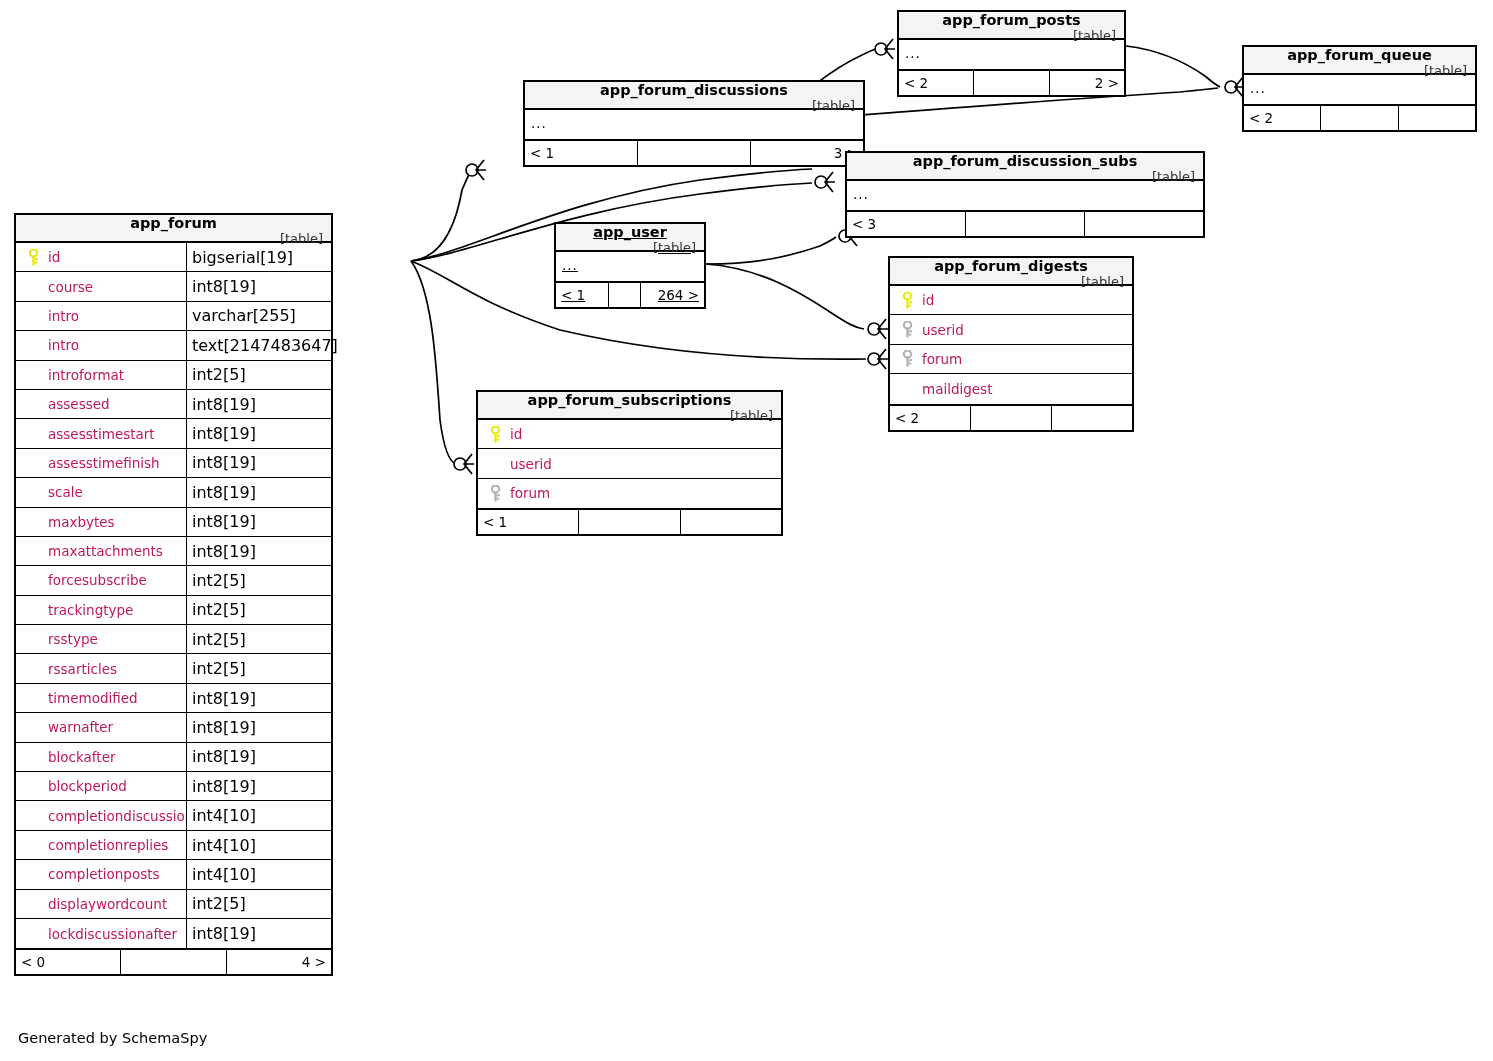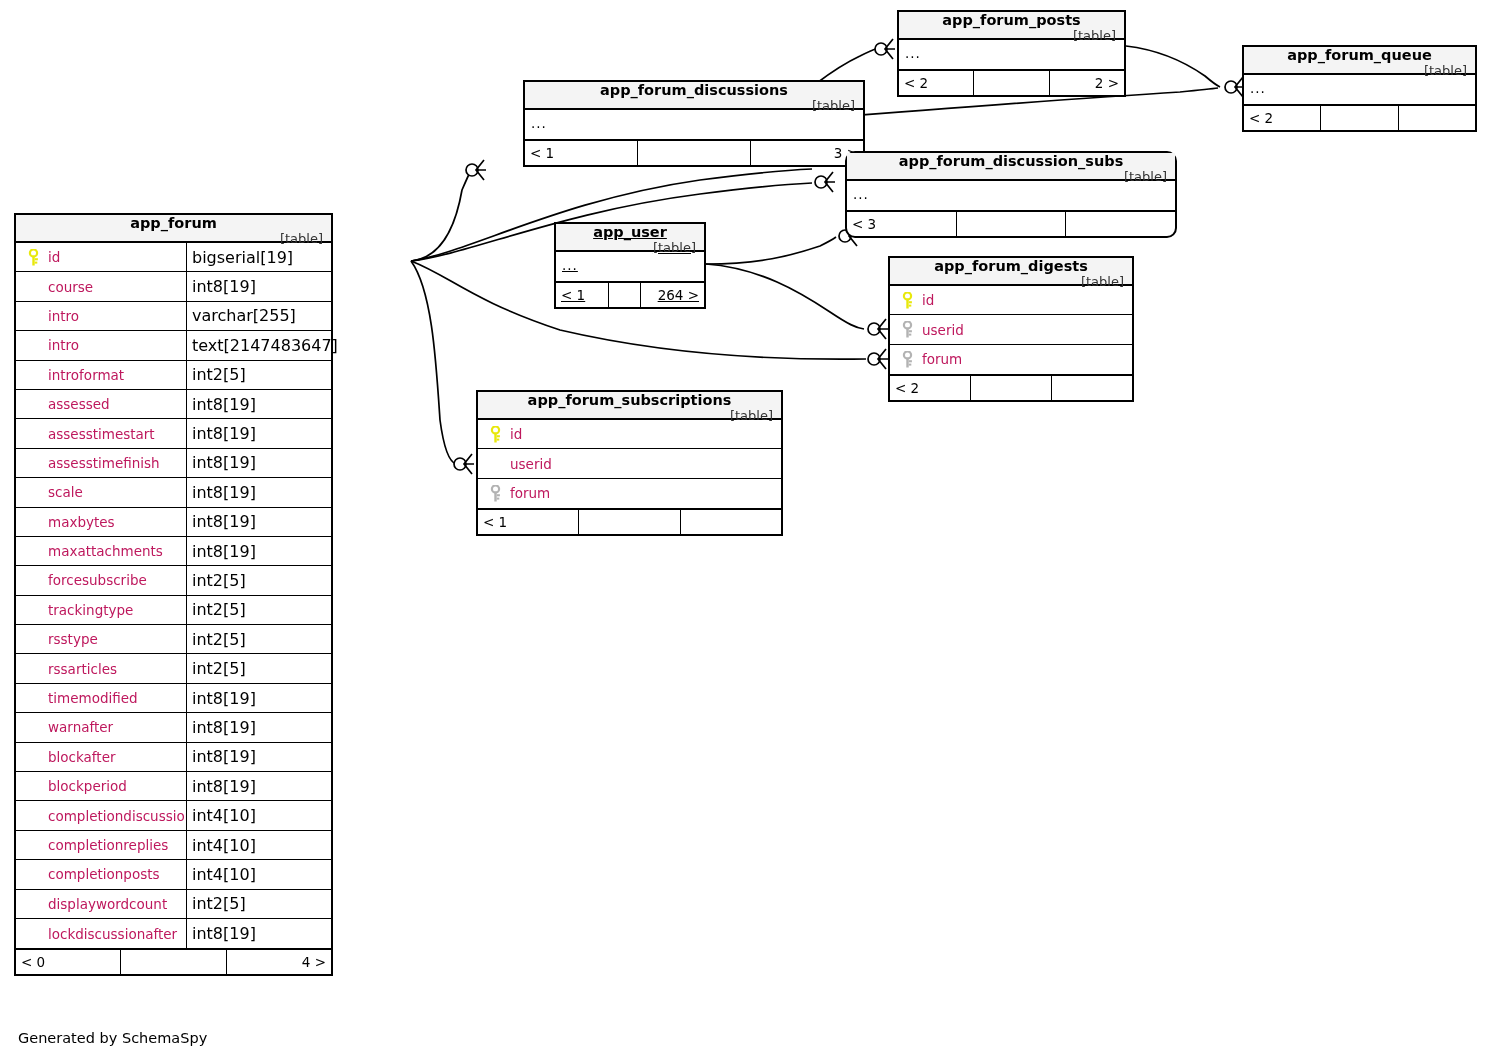--- a/index.html
+++ b/index.html
@@ -414,21 +414,21 @@
         <span class="cell-name">...</span>
       </div>
     </div>
     <div class="foot">
       <span class="fc l">&lt; 2</span>
       <span class="fc m"></span>
       <span class="fc r"></span>
     </div>
   </div>
 
-  <div class="tbl" style="left:845px;top:151px;width:332px;border-radius:10px;">
+  <div class="tbl" style="left:845px;top:151px;width:360px;">
     <div class="hdr">
       <span class="tname">app_forum_discussion_subs</span>
       <span class="ttag">[table]</span>
     </div>
     <div class="rows">
       <div class="row ellipsis">
         <span class="cell-name">...</span>
       </div>
     </div>
     <div class="foot">
@@ -493,20 +493,26 @@
               <svg width="11" height="17" viewBox="0 0 11 17">
                 <circle cx="5.5" cy="4" r="3.6" fill="none" stroke="#b3b3b3" stroke-width="2.2"></circle>
                 <rect x="4.3" y="6.5" width="2.4" height="10" fill="#b3b3b3"></rect>
                 <rect x="6.7" y="9.2" width="3.2" height="2.1" fill="#b3b3b3"></rect>
                 <rect x="6.7" y="12.6" width="2.6" height="2.0" fill="#b3b3b3"></rect>
               </svg>
             </span>
             <span class="kname">forum</span>
           </span>
         </div>
+        <div class="row">
+          <span class="cell-name">
+            <span class="keyslot pad"></span>
+            <span class="kname">maildigest</span>
+          </span>
+        </div>
       </div>
     <div class="foot">
       <span class="fc l">&lt; 2</span>
       <span class="fc m"></span>
       <span class="fc r"></span>
     </div>
   </div>
 
   <div class="tbl" style="left:476px;top:363px;width:307px;margin-top:27px;">
     <div class="hdr">

